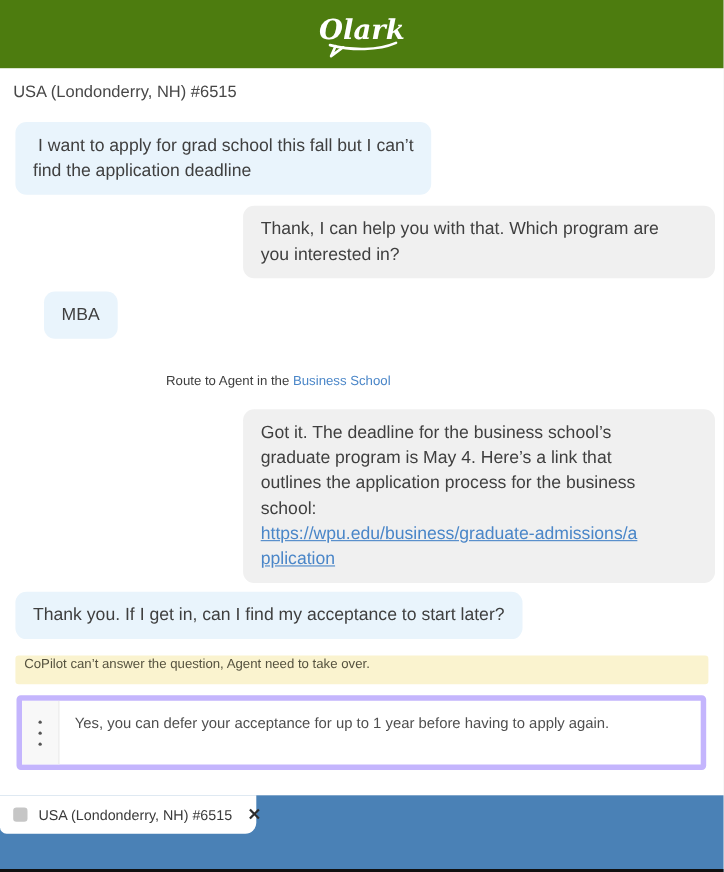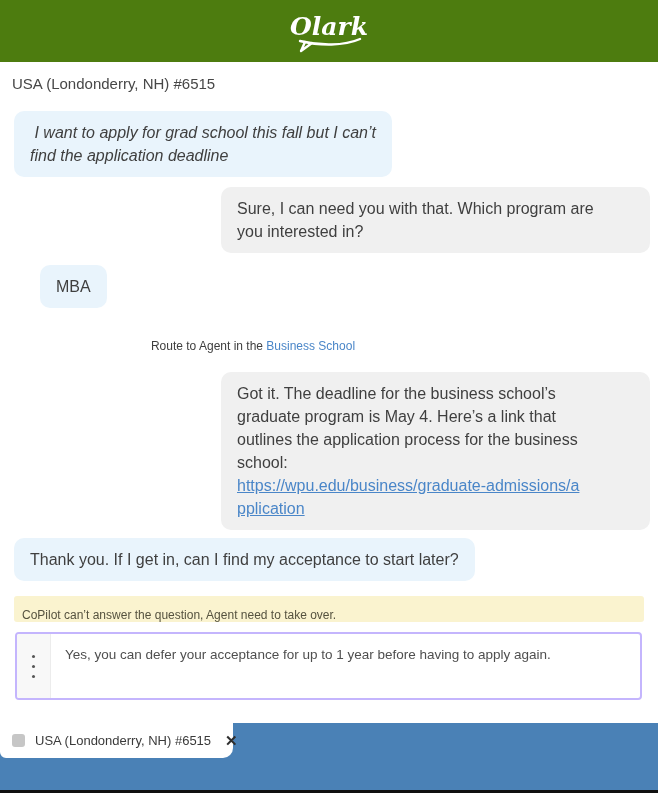--- a/index.html
+++ b/index.html
@@ -56,21 +56,21 @@
   .clip-row {
     height: 23px;
     margin-top: -1px;
     overflow: hidden;
     display: flex;
     justify-content: flex-end;
     padding-right: 8px;
   }
   .clip-row .bubble { margin-top: -20px; }
 
-  .row.u1 { margin-top: 21px; font-style: italic; }
+  .row.u1 { margin-top: 21px; }
   .row.a2 { margin-top: 10px; }
   .row.u2 { margin-top: 12px; padding-left: 40px; }
   .route-row {
     margin-top: 31px;
     width: 506px;
     text-align: center;
     font-size: 12px;
     color: #3e3e3e;
   }
   .route-link { color: #4a86c8; text-decoration: none; cursor: pointer; }
@@ -79,31 +79,31 @@
 
   .msg-link { color: #4a86c8; text-decoration: underline; cursor: pointer; }
 
   
   .copilot-banner {
     margin: 15px 14px 0 14px;
     height: 26px;
     background: #faf3cf;
     border-radius: 3px;
     display: flex;
-    align-items: flex-end;
+    align-items: flex-start;
     padding: 0 8px;
     font-size: 12px;
     color: #55523f;
   }
 
   
   .composer {
     margin: 10px 16px 0 15px;
     height: 68px;
-    border: 2px solid #c4b5fd;
+    border: 5px solid #c4b5fd;
     border-radius: 4px;
     display: flex;
     background: #ffffff;
     overflow: hidden;
   }
   .drag-gutter {
     width: 34px;
     background: #f8f8f8;
     border-right: 1px solid #ececec;
     display: flex;
@@ -182,21 +182,21 @@
 
   <div class="conv-label">USA (Londonderry, NH) #6515</div>
 
 
   <div class="row visitor u1">
     <div class="bubble visitor-b"> I want to apply for grad school this fall but I can’t
 find the application deadline</div>
   </div>
 
   <div class="row agent a2">
-    <div class="bubble agent-b fixed-w">Sure, I can need you with that. Which program are
+    <div class="bubble agent-b fixed-w">Thank, I can help you with that. Which program are
 you interested in?</div>
   </div>
 
   <div class="row visitor u2">
     <div class="bubble visitor-b">MBA</div>
   </div>
 
   <div class="route-row"><span>Route to Agent in the </span><a class="route-link">Business School</a></div>
 
   <div class="row agent a3">

